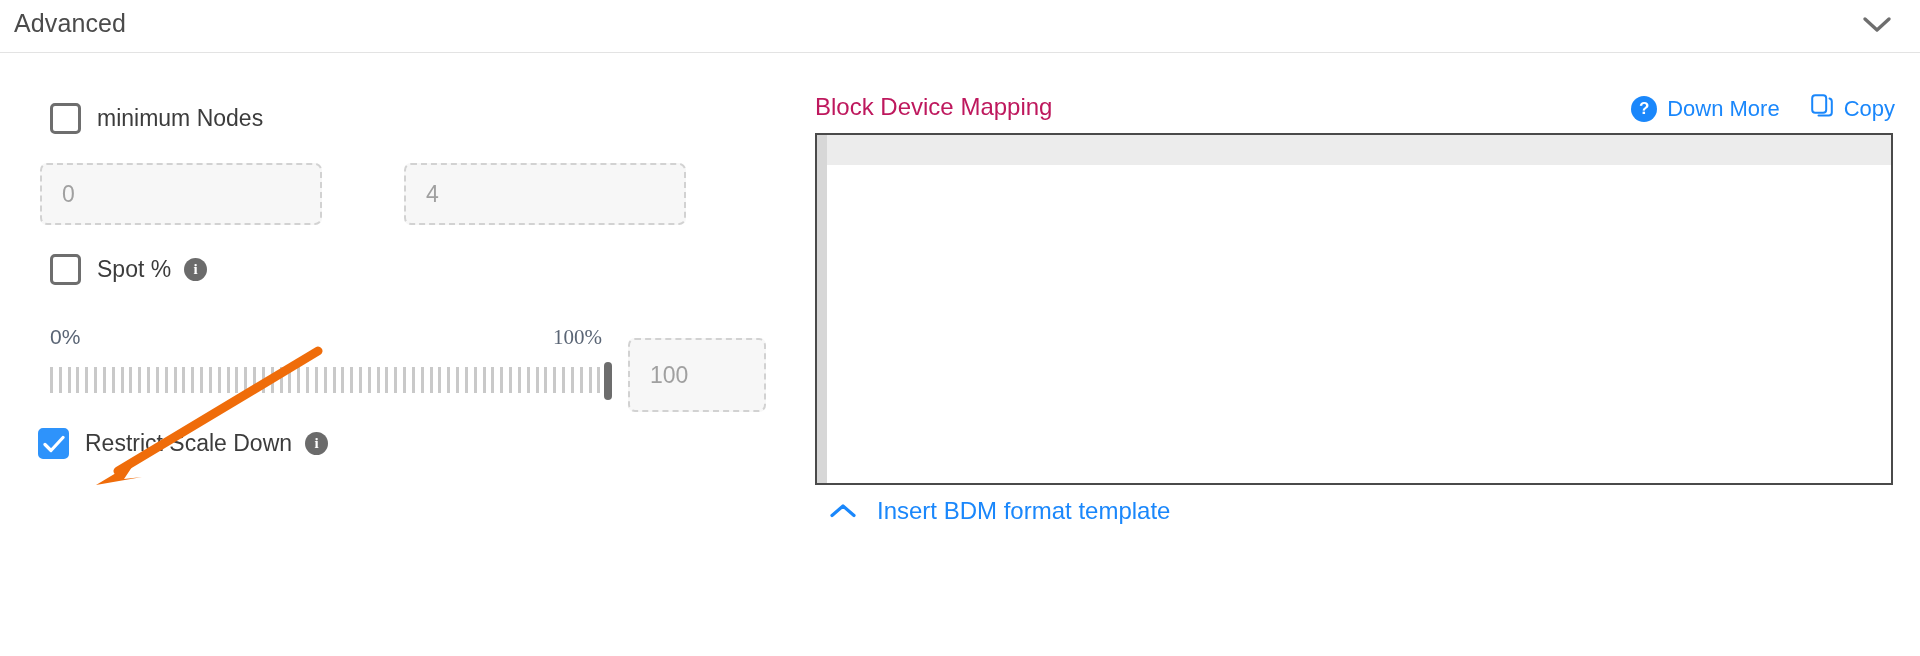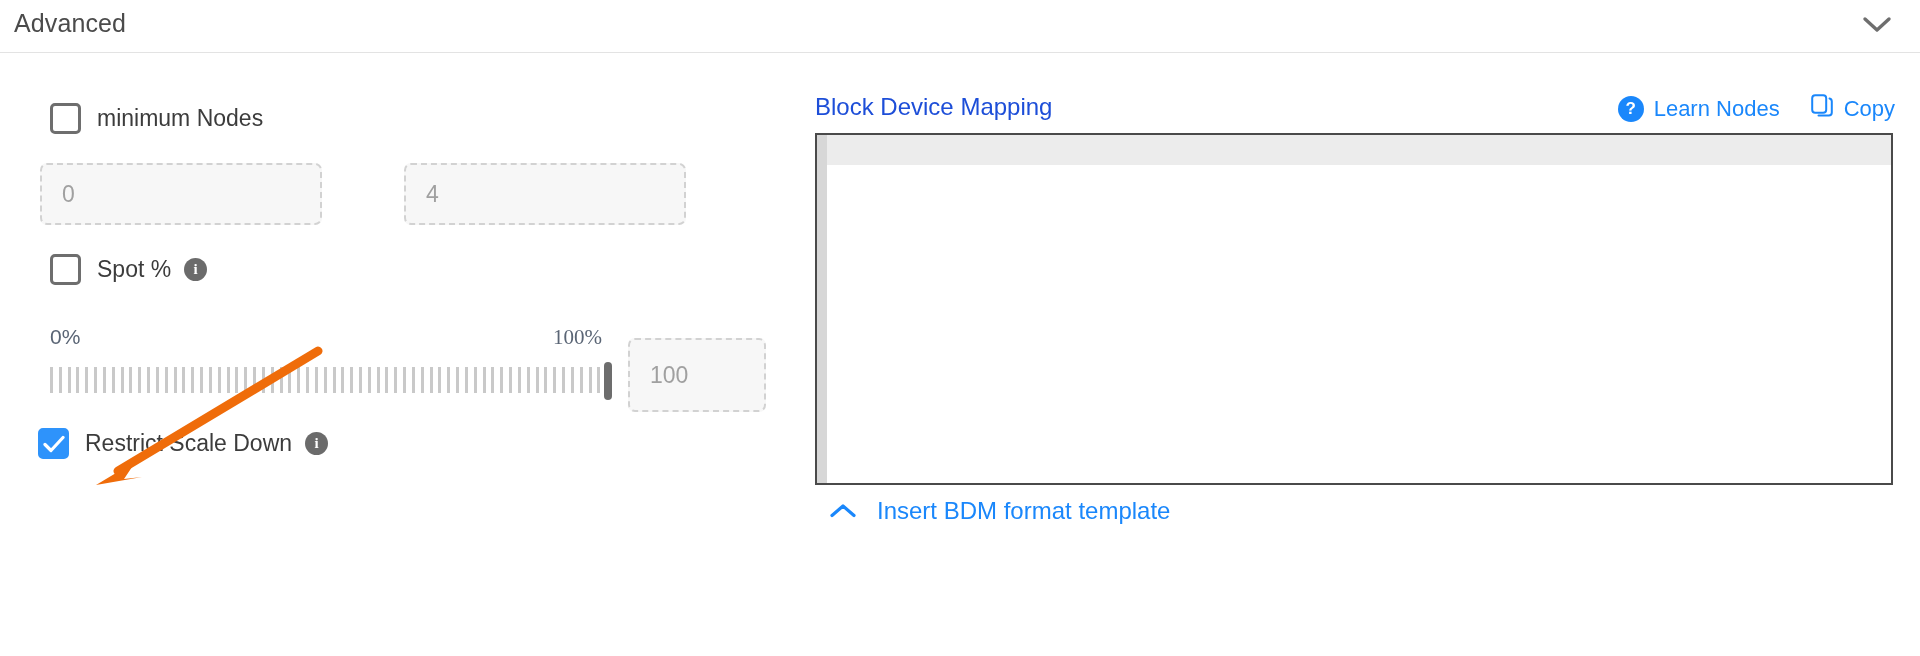--- a/index.html
+++ b/index.html
@@ -92,21 +92,21 @@
   .annot-arrow {
     position: absolute; left: 60px; top: 290px;
     width: 280px; height: 150px; pointer-events: none;
   }
 
   
   .right-col { position: absolute; left: 815px; top: 53px; width: 1105px; height: 603px; }
 
   .bdm-title {
     position: absolute; left: 0; top: 40px;
-    font-size: 24px; color: #1d4ed8;
+    font-size: 24px; color: #be185d;
   }
   .bdm-actions {
     position: absolute; right: 25px; top: 40px;
     display: flex; align-items: center; gap: 30px;
   }
   .link-blue {
     display: flex; align-items: center; gap: 10px;
     color: #1a87fb; font-size: 22px; cursor: pointer; white-space: nowrap;
   }
   .q-badge {
@@ -258,21 +258,21 @@
     </svg>
   </div>
 
   <div class="right-col">
 
     <div class="bdm-title">Block Device Mapping</div>
 
     <div class="bdm-actions">
       <div class="link-blue">
         <span class="q-badge">?</span>
-        <span>Learn Nodes</span>
+        <span>Down More</span>
       </div>
       <div class="link-blue">
         <span>
           <svg width="24" height="25" viewBox="0 0 24 25" aria-hidden="true">
             <rect x="2.2" y="2.2" width="14" height="17.5" rx="3" fill="none" stroke="#1a87fb" stroke-width="2"></rect>
             <path d="M19.5 5.5 a3 3 0 0 1 2.3 2.9 v11 a3 3 0 0 1 -3 3 H8.5" fill="none" stroke="#1a87fb" stroke-width="2" stroke-linecap="round"></path>
           </svg>
         </span>
         <span>Copy</span>
       </div>

